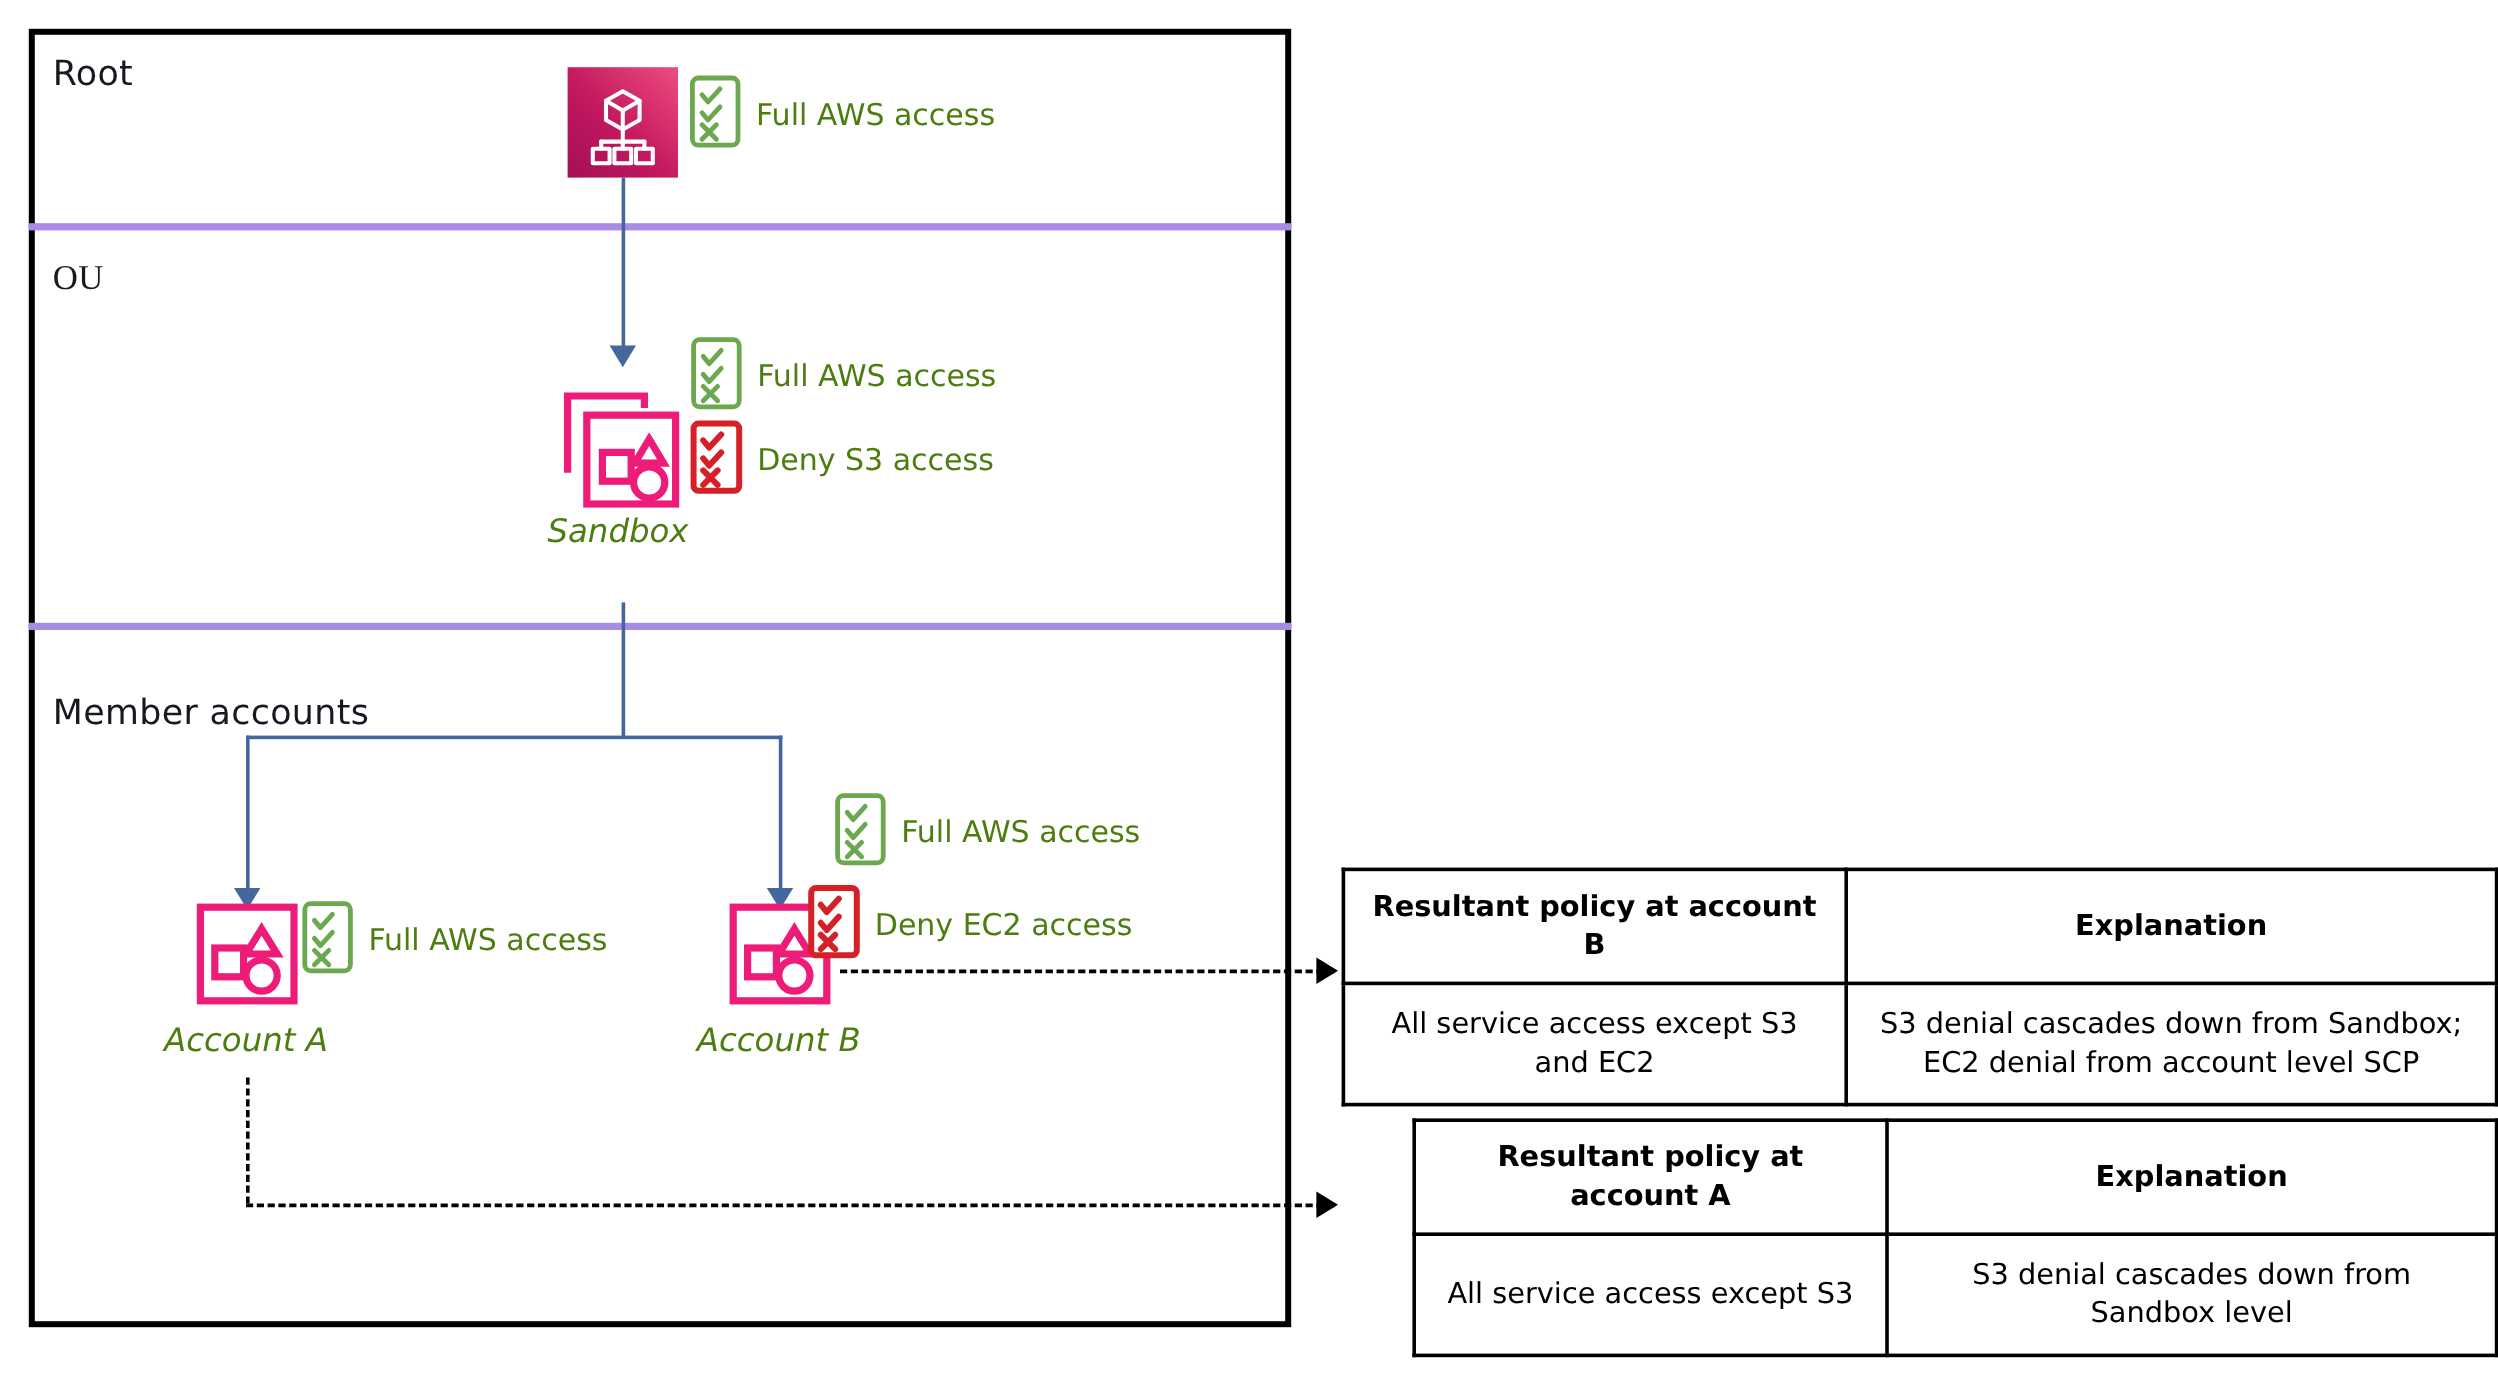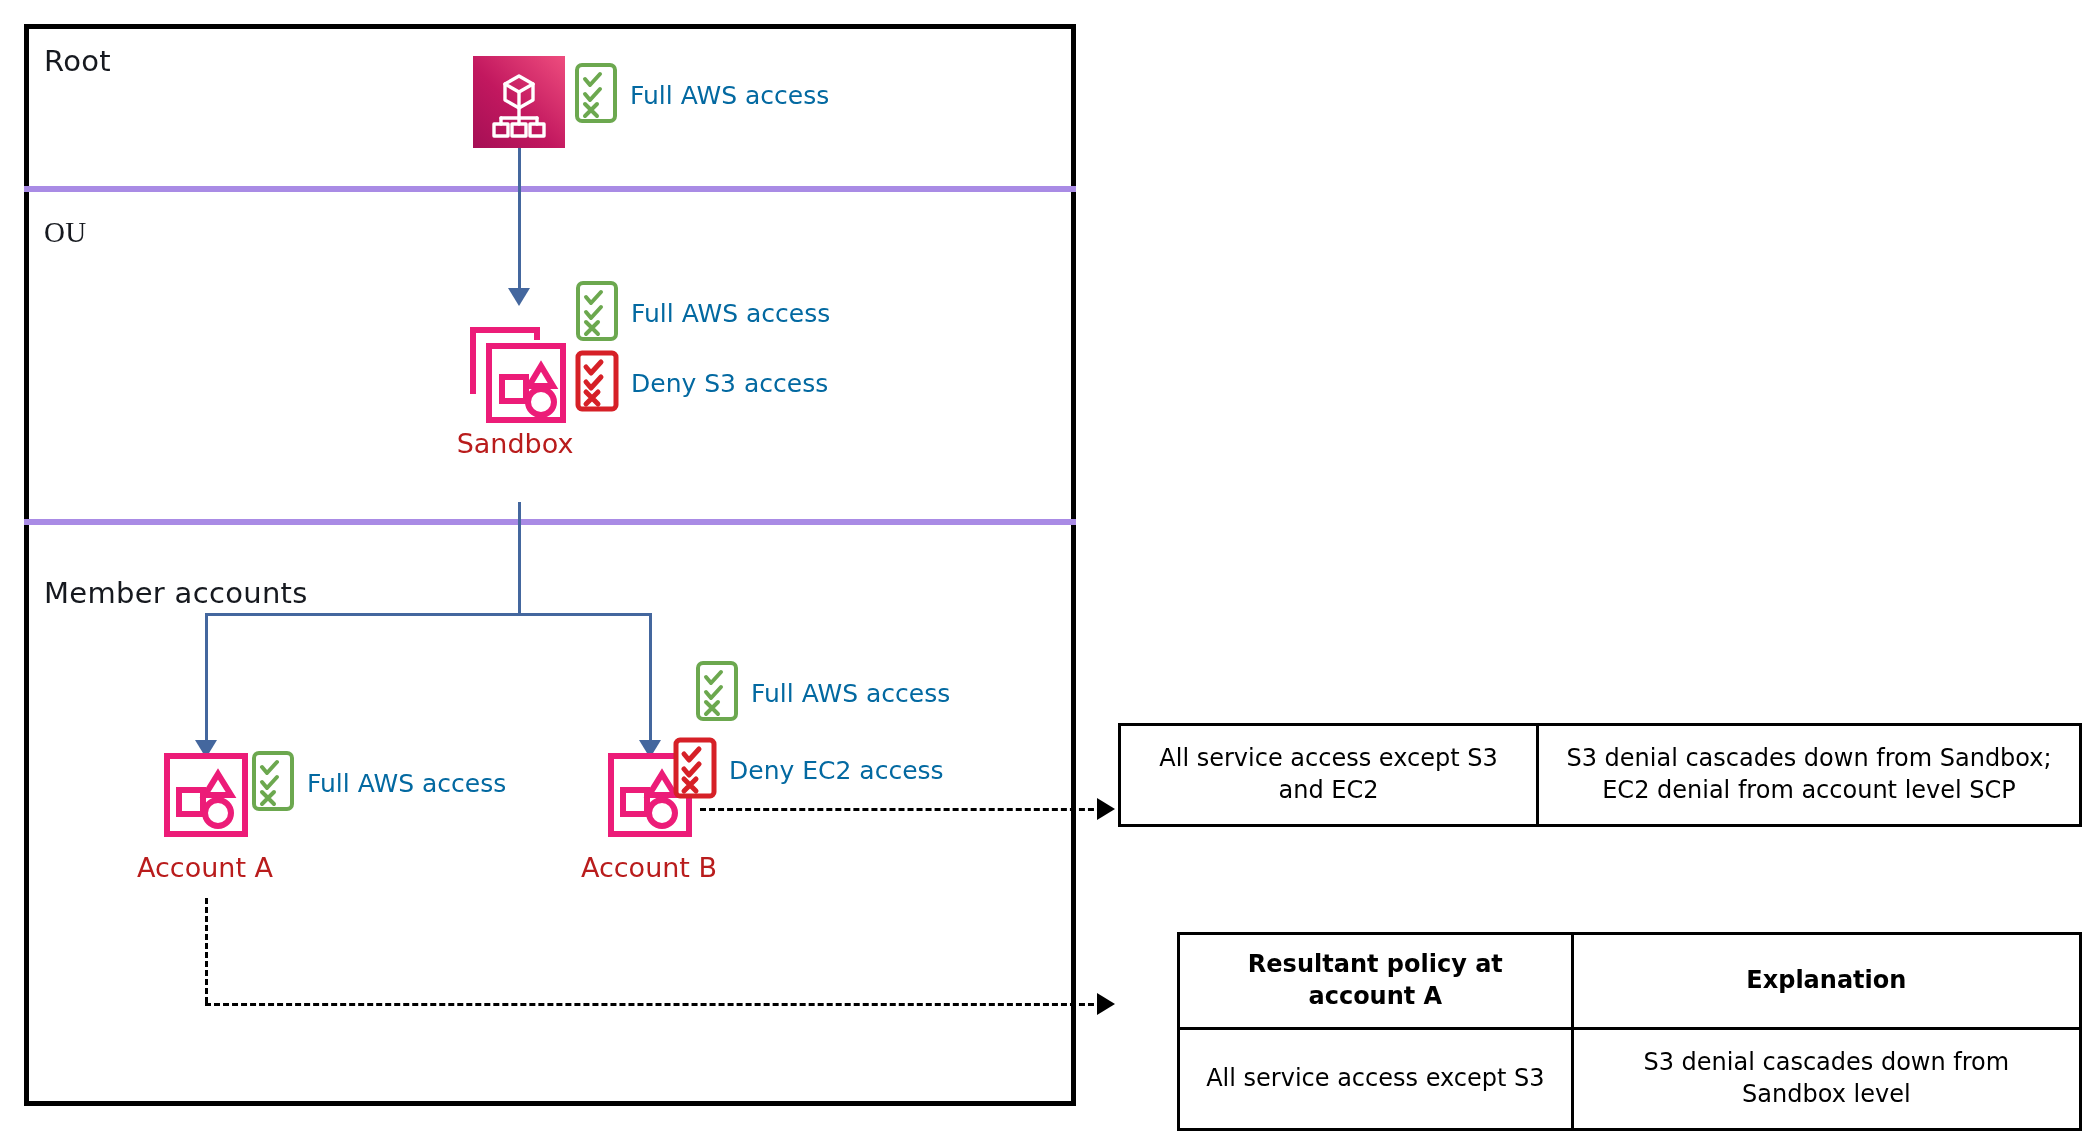--- a/index.html
+++ b/index.html
@@ -117,39 +117,40 @@
     position: relative;
   }
 
   
   .acct-icon { position: absolute; }
 
   
   .node-caption {
     position: absolute;
     font-size: 27px;
-    color: #b91c1c;
+    color: #4d7c0f;
     white-space: nowrap;
     text-align: center;
+    font-style: italic;
   }
   #caption-sandbox  { left: 400px; top: 428px; width: 230px; }
   #caption-account-a{ left: 90px;  top: 852px; width: 230px; }
   #caption-account-b{ left: 534px; top: 852px; width: 230px; }
 
   
   .policy-row {
     position: absolute;
     display: flex;
     align-items: center;
     gap: 12px;
     white-space: nowrap;
   }
   .policy-label {
     font-size: 25px;
-    color: #0369a1;
+    color: #4d7c0f;
     line-height: 1;
   }
 
   #policy-root-0 { left: 574px; top: 62px; }
   #policy-ou-0   { left: 575px; top: 280px; }
   #policy-ou-1   { left: 575px; top: 350px; }
   #policy-a-0    { left: 251px; top: 750px; }
   #policy-b-0    { left: 695px; top: 660px; }
   #policy-b-1    { left: 673px; top: 737px; }
 
@@ -346,20 +347,24 @@
         <path d="M11 32 L16 38 L26 27"></path>
         <path d="M11 42 L23 54 M23 42 L11 54"></path>
       </g>
     </svg>
   </span>
   <span class="policy-label">Deny EC2 access</span>
 </div>
 
 <table class="callout-table" id="table-account-b">
   <tbody>
+      <tr>
+    <td class="th-cell col-policy">Resultant policy at account B</td>
+    <td class="th-cell col-expl">Explanation</td>
+  </tr>
   <tr>
     <td class="body-cell col-policy">All service access except S3 and EC2</td>
     <td class="body-cell col-expl">S3 denial cascades down from Sandbox; EC2 denial from account level SCP</td>
   </tr>
 </tbody>
   </table>
 
 <table class="callout-table" id="table-account-a">
   <tbody>
       <tr>

